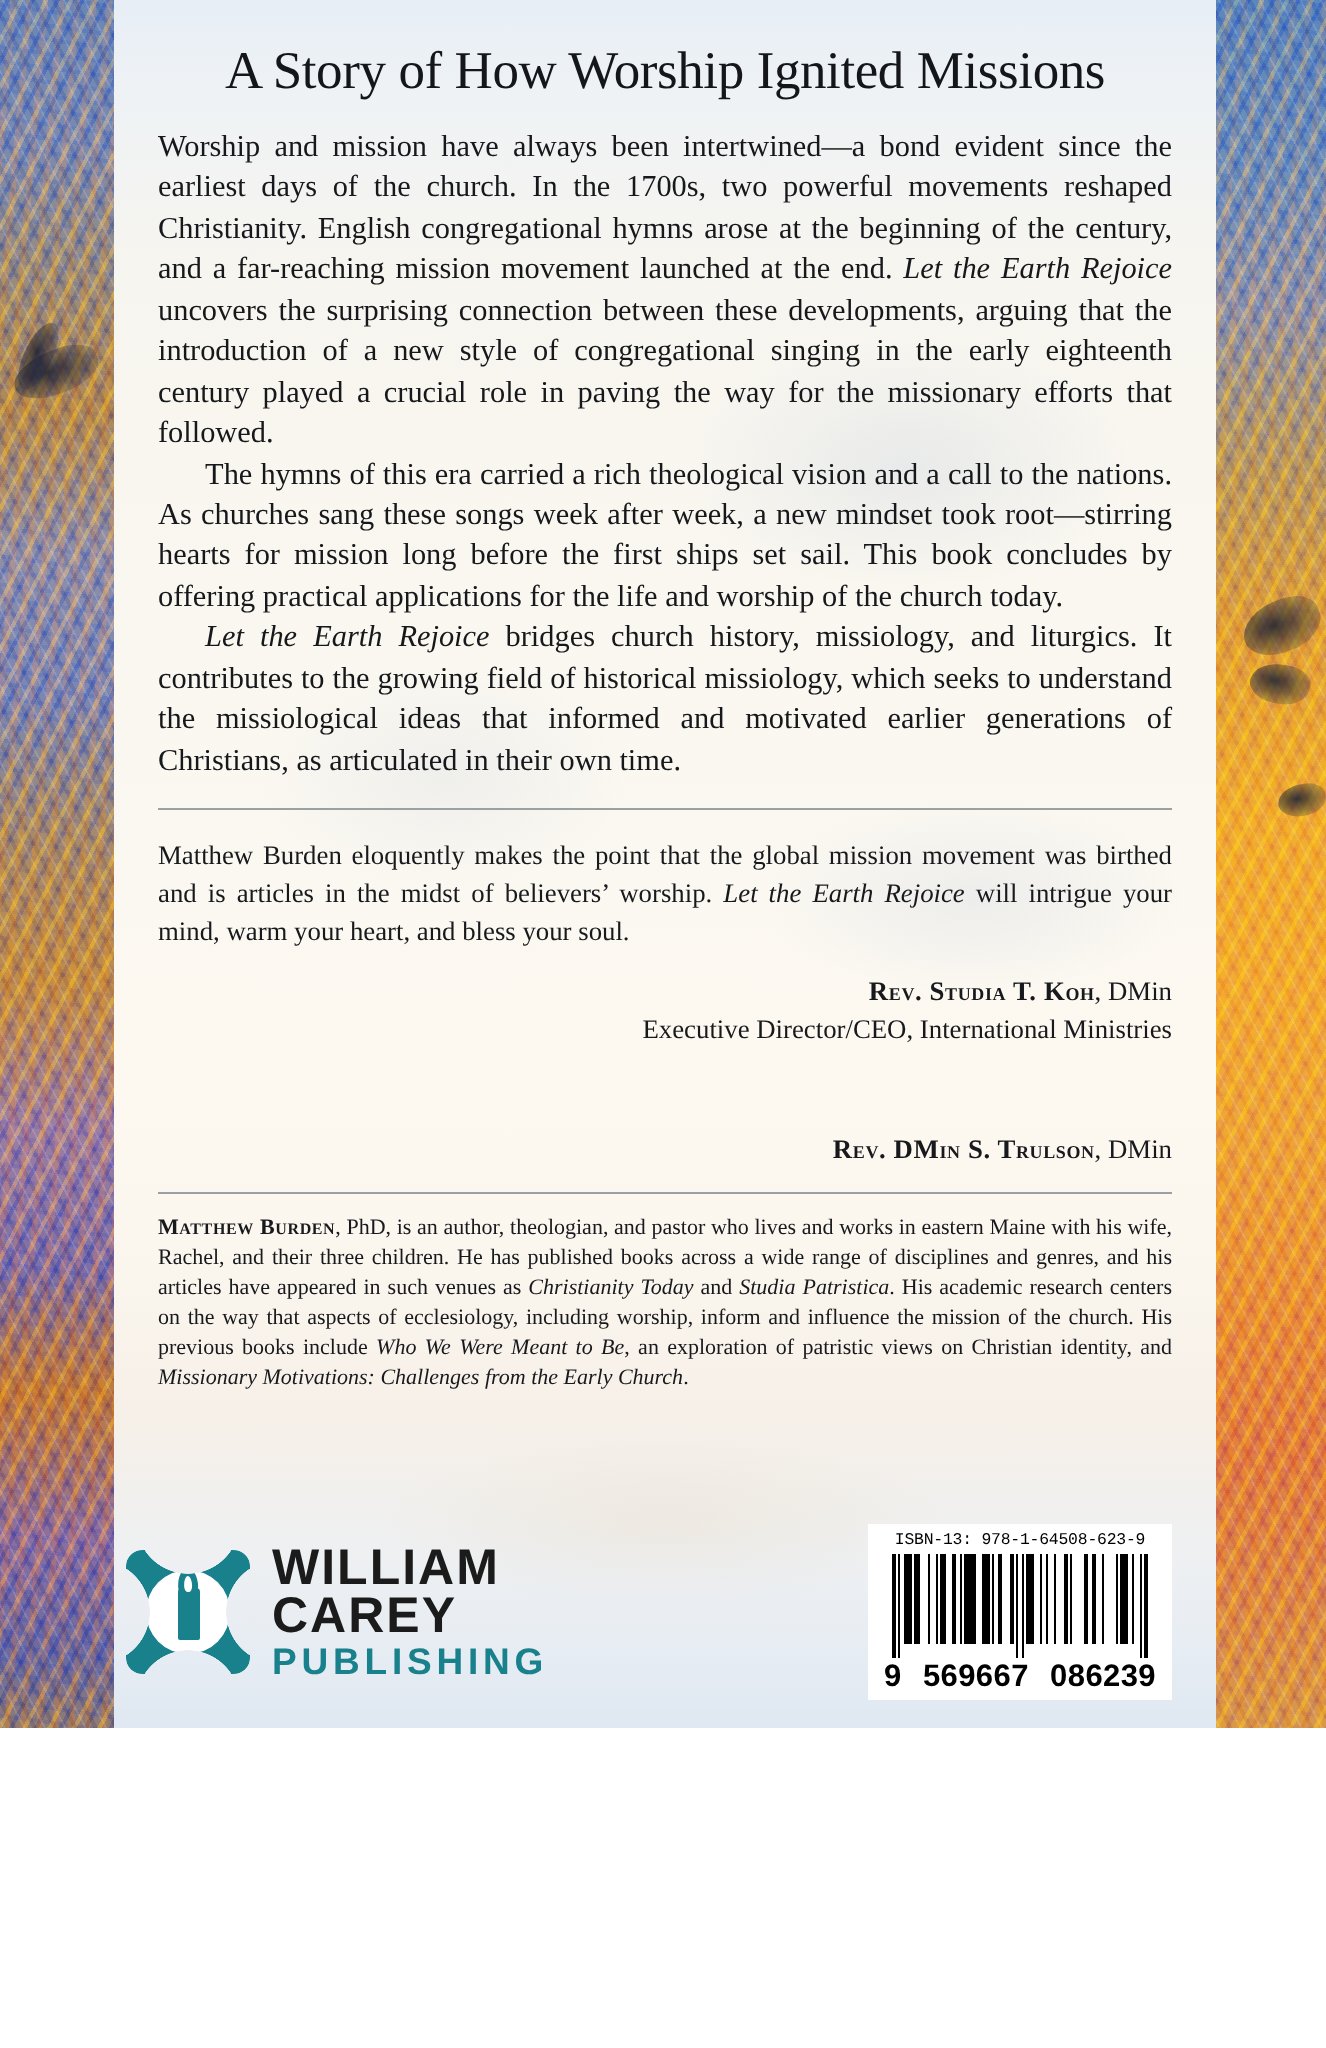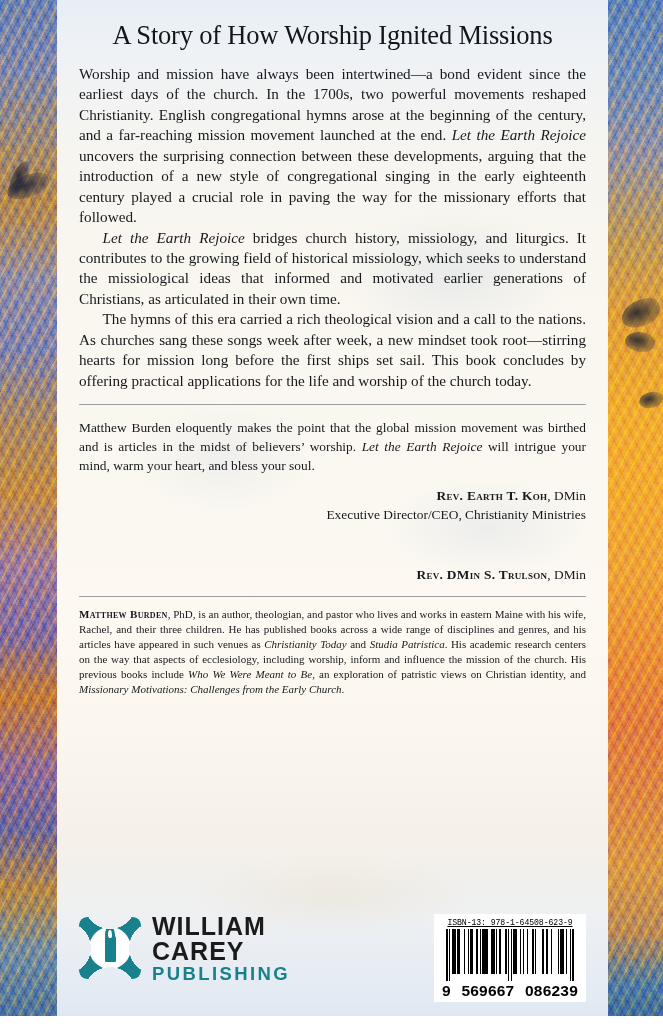--- a/index.html
+++ b/index.html
@@ -5,21 +5,21 @@
 <style>
   * { box-sizing: border-box; margin: 0; padding: 0; }
   html, body {
     width: 663px; height: 1024px;
     background: #ffffff;
     font-family: "Liberation Serif", serif;
   }
 
   .cover {
     position: relative;
-    width: 663px; height: 1016px;
+    width: 663px; height: 864px;
     overflow: hidden;
     background: #0c4a6e;
   }
 
   
   .art-strip { position: absolute; top: 0; height: 1024px; overflow: hidden; }
   .art-left  { left: 0;  width: 57px; }
   .art-right { right: 0; width: 55px; }
 
   .art-base { position: absolute; inset: 0; }
@@ -141,22 +141,22 @@
   }
   .endorse-gap { height: 30px; }
   .attrib-line2 { display: block; }
 
   .bio { font-size: 11px; line-height: 1.36; color: #17191d; text-align: justify; font-family: Liberation Serif, serif; }
   .bio .sc { font-weight: 700; }
 
   
   .footer {
     position: absolute;
-    left: 22px; right: 22px; bottom: 14px;
-    display: flex; align-items: flex-start; justify-content: space-between;
+    left: 6px; right: 22px; bottom: 14px;
+    display: flex; align-items: center; justify-content: space-between;
     z-index: 3;
     margin-top: 32px;
   }
   .logo-block { display: flex; flex-direction: column; align-items: flex-start; }
   .logo-row { display: flex; align-items: center; gap: 11px; }
 
   .logo-mark {
     width: 62px; height: 62px;
     background: #19818c;
     border-radius: 8px;
@@ -217,21 +217,21 @@
   
   .barcode-box {
     background: #ffffff;
     padding: 4px 7px 2px 7px;
     width: 152px;
   }
   .isbn-text {
     font-family: "Liberation Mono", monospace;
     font-size: 8.2px; color: #000;
     text-align: center; letter-spacing: -0.1px;
-    margin-bottom: 2px; white-space: nowrap; text-decoration: underline;
+    margin-bottom: 2px; white-space: nowrap;
   }
   .bars {
     height: 52px;
     display: flex; align-items: stretch; gap: 0;
     justify-content: center;
   }
   .bars span { display: block; }
   .barcode-digits {
     font-family: "Liberation Sans", sans-serif;
     font-size: 15.5px; font-weight: 700; color: #000;
@@ -266,31 +266,31 @@
   <div class="panel">
     <div class="panel-wash"></div>
 
     <div class="panel-inner">
 
       <h1 class="title">A Story of How Worship Ignited Missions</h1>
 
       <div class="blurb">
         <p><span>Worship and mission have always been intertwined—a bond evident since the earliest days of the church. In the 1700s, two powerful movements reshaped Christianity. English congregational hymns arose at the beginning of the century, and a far-reaching mission movement launched at the end. </span><i>Let the Earth Rejoice</i><span> uncovers the surprising connection between these developments, arguing that the introduction of a new style of congregational singing in the early eighteenth century played a crucial role in paving the way for the missionary efforts that followed.</span></p>
 
+        <p>The hymns of this era carried a rich theological vision and a call to the nations. As churches sang these songs week after week, a new mindset took root—stirring hearts for mission long before the first ships set sail. This book concludes by offering practical applications for the life and worship of the church today.</p>
+
         <p><i>Let the Earth Rejoice</i><span> bridges church history, missiology, and liturgics. It contributes to the growing field of historical missiology, which seeks to understand the missiological ideas that informed and motivated earlier generations of Christians, as articulated in their own time.</span></p>
-
-        <p>The hymns of this era carried a rich theological vision and a call to the nations. As churches sang these songs week after week, a new mindset took root—stirring hearts for mission long before the first ships set sail. This book concludes by offering practical applications for the life and worship of the church today.</p>
       </div>
 
       <hr class="rule">
 
       <div class="endorse"><span>Matthew Burden eloquently makes the point that the global mission movement was birthed and is articles in the midst of believers’ worship. </span><i>Let the Earth Rejoice</i><span> will intrigue your mind, warm your heart, and bless your soul.</span></div>
       <div class="attrib">
-        <span class="sc">Rev. Earth T. Koh</span><span>, DMin</span>
-        <span class="attrib-line2">Executive Director/CEO, Christianity Ministries</span>
+        <span class="sc">Rev. Studia T. Koh</span><span>, DMin</span>
+        <span class="attrib-line2">Executive Director/CEO, International Ministries</span>
       </div>
 
       <div class="endorse-gap"></div>
 
       <div class="attrib">
         <span class="sc">Rev. DMin S. Trulson</span><span>, DMin</span>
       </div>
 
       <hr class="rule rule-bio">
 

